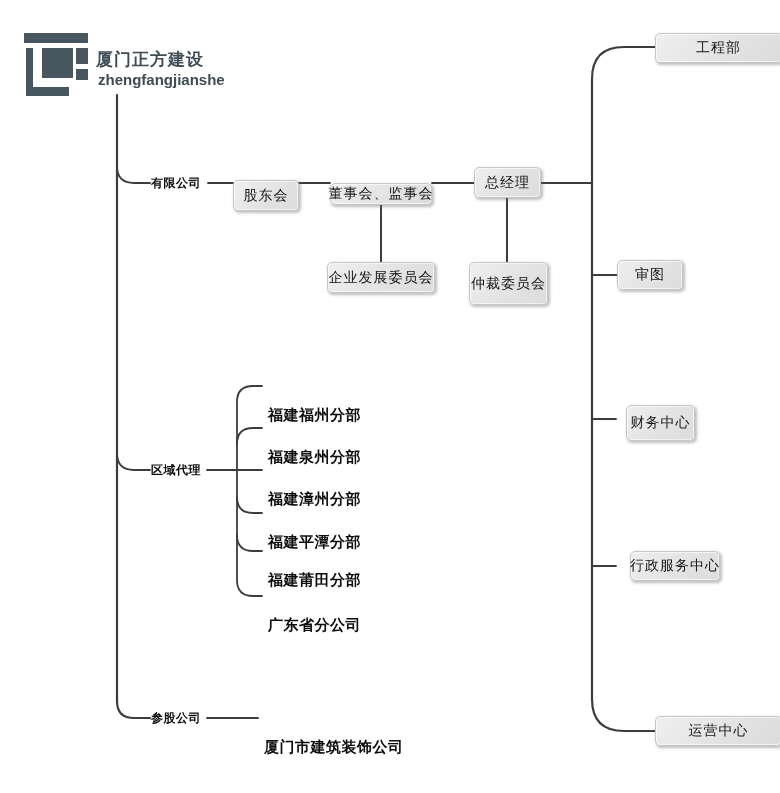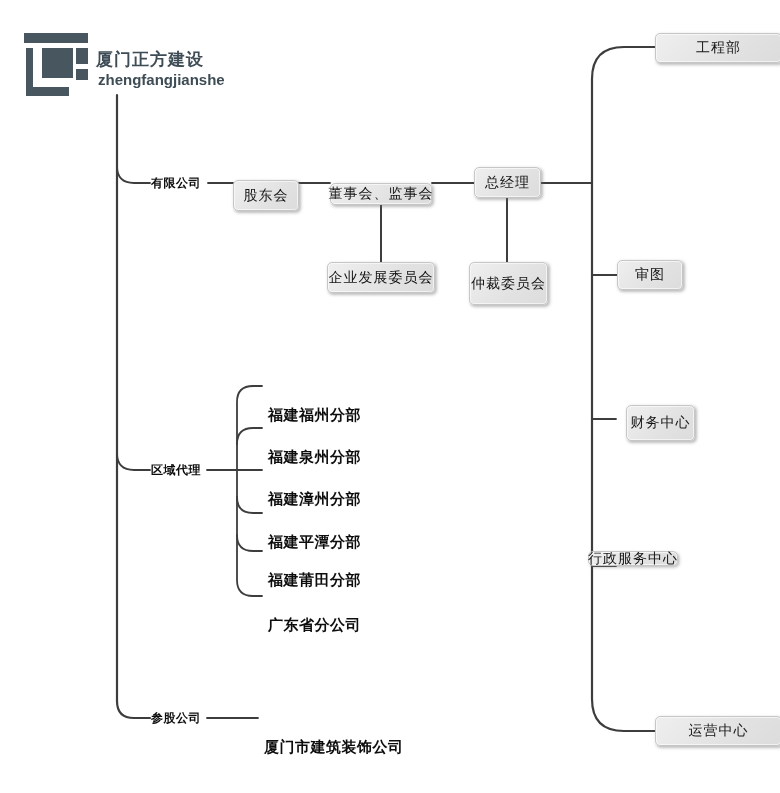--- a/index.html
+++ b/index.html
@@ -102,21 +102,21 @@
   <div class="node-box" style="left:233px;top:180px;width:66px;height:31px;">股东会</div>
   <div class="node-box" style="left:330px;top:167px;width:102px;height:22px;margin-top:16px;">董事会、监事会</div>
   <div class="node-box" style="left:474px;top:167px;width:67px;height:31px;">总经理</div>
 
   <div class="node-box" style="left:327px;top:262px;width:108px;height:31px;">企业发展委员会</div>
   <div class="node-box" style="left:469px;top:262px;width:79px;height:43px;">仲裁委员会</div>
 
   <div class="node-box" style="left:655px;top:33px;width:127px;height:30px;">工程部</div>
   <div class="node-box" style="left:617px;top:260px;width:66px;height:30px;">审图</div>
   <div class="node-box" style="left:616px;top:405px;width:69px;height:36px;margin-left:10px;">财务中心</div>
-  <div class="node-box" style="left:588px;top:551px;width:90px;height:15px;">行政服务中心</div>
+  <div class="node-box" style="left:630px;top:551px;width:90px;height:30px;">行政服务中心</div>
   <div class="node-box" style="left:655px;top:716px;width:127px;height:30px;">运营中心</div>
 
   <div class="lbl branch" style="left:268px;top:386px;">福建福州分部</div>
   <div class="lbl branch" style="left:268px;top:428px;">福建泉州分部</div>
   <div class="lbl branch" style="left:268px;top:470px;">福建漳州分部</div>
   <div class="lbl branch" style="left:268px;top:513px;">福建平潭分部</div>
   <div class="lbl branch" style="left:268px;top:551px;">福建莆田分部</div>
   <div class="lbl branch" style="left:268px;top:596px;">广东省分公司</div>
 
   <div class="lbl branch" style="left:264px;top:718px;">厦门市建筑装饰公司</div>

